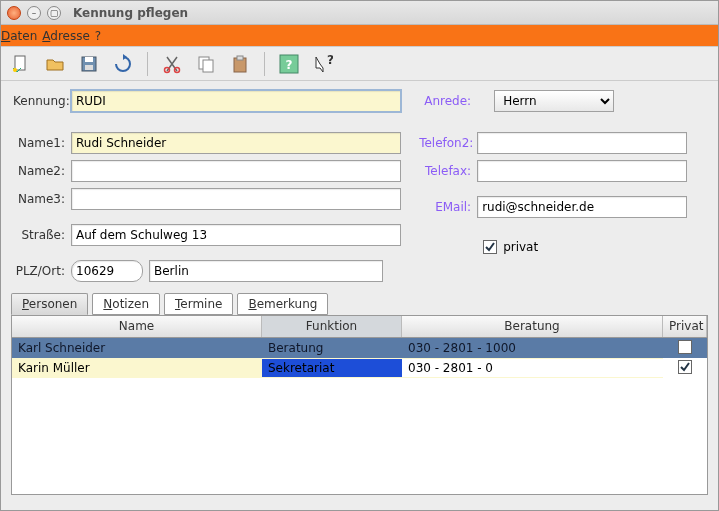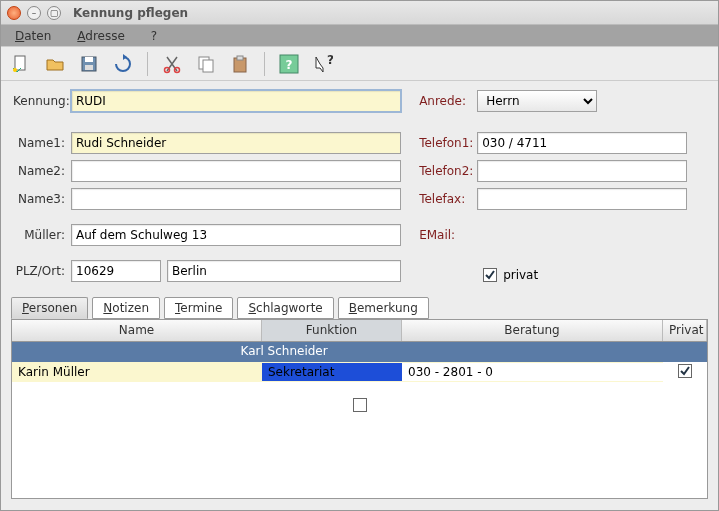--- a/index.html
+++ b/index.html
@@ -4,49 +4,49 @@
 <style>
 * { box-sizing: border-box; margin: 0; padding: 0; font-family: "DejaVu Sans", Arial, sans-serif; font-size: 12px; }
 body { background: #ededed; width: 719px; height: 511px; overflow: hidden; }
 .window { width: 719px; height: 511px; border: 1px solid #999; background: #ededed; display: flex; flex-direction: column; }
 .titlebar { height: 24px; background: linear-gradient(#e8e8e8,#d8d8d8); display: flex; align-items: center; padding: 0 6px; gap: 6px; border-bottom: 1px solid #bbb; }
 .tb-btn { width: 14px; height: 14px; border-radius: 50%; border: 1px solid #888; display:flex; align-items:center; justify-content:center; font-size:9px; color:#444; }
 .tb-close { background: radial-gradient(#ffb080,#e86030); border-color:#c04010; }
 .tb-min { background: #f0f0f0; }
 .tb-max { background: #f0f0f0; }
 .title-text { font-weight: bold; color: #555; margin-left: 6px; }
-.menubar { height: 22px; background: #a3a3a3; display:flex; align-items:center; padding: 0 14px; gap: 26px; border-bottom: 1px solid #ccc; }
+.menubar { height: 22px; background: #f97316; display:flex; align-items:center; padding: 0 0; gap: 5px; border-bottom: 1px solid #ccc; }
 .menubar span { color: #333; }
 .menubar u { text-decoration: underline; }
 .toolbar { height: 34px; background: #ededed; display:flex; align-items:center; padding: 2px 8px; gap: 10px; border-bottom: 1px solid #ccc; }
 .tb-sep { width:1px; height:24px; background:#bbb; margin:0 2px; }
 .tb-icon { width:24px; height:24px; display:flex; align-items:center; justify-content:center; cursor:pointer; }
 .form { padding: 6px 12px 4px 12px; }
 .row { display:flex; align-items:center; height: 28px; }
 .lbl { width: 58px; text-align:right; padding-right:6px; color:#333; }
-.lbl-r { width: 58px; text-align:left; padding-right:6px; color:#7f1d1d; }
+.lbl-r { width: 58px; text-align:right; padding-right:6px; color:#8b5cf6; }
 .inp { height:22px; border:1px solid #a0a0a0; background:#fff; padding:8px 4px; box-shadow: inset 1px 1px 1px rgba(0,0,0,0.08); }
 .hl { background: #fbf7cf; }
 .focus { outline:2px solid #9db7d6; outline-offset:-1px; }
-.sel { height:22px; border:1px solid #a0a0a0; background:linear-gradient(#fff,#e8e8e8); padding:1px 4px; }
+.sel { height:22px; border:1px solid #a0a0a0; background:linear-gradient(#fff,#e8e8e8); padding:1px 4px;margin-left:17px; }
 .cols { display:flex; gap: 18px; }
 .col { flex:1; }
 .tabs { display:flex; gap:4px; margin: 4px 10px 0 10px; align-items: center; }
 .tab { padding:3px 10px; border:1px solid #999; background:#fff; border-radius:2px 2px 0 0; color:#333; }
 .tab.active { background: linear-gradient(#f0f0f0,#d8d8d8); border-bottom:1px solid #d8d8d8; }
 .grid { margin: 0 10px 10px 10px; border:1px solid #999; background:#fff; height: 180px; }
 .ghead { display:flex; background:linear-gradient(#fafafa,#e0e0e0); border-bottom:1px solid #999; height:22px; }
 .ghead div { border-right:1px solid #bbb; padding:3px 6px; color:#333; text-align:center; }
 .grow { display:flex; height:20px; align-items:center; }
 .grow div { padding:2px 6px; }
 .c-name { width: 250px; }
 .c-func { width: 140px; }
 .c-dw { flex:1; }
 .c-priv { width: 44px; text-align:center; }
-.grow.sel1 { background:#5a7ba6; color:#ffffff;flex-direction:column; }
+.grow.sel1 { background:#5a7ba6; color:#0f172a; }
 .grow.sel2 { background:#fbf7cf; }
 .chk { width:14px; height:14px; border:1px solid #666; background:#fff; display:inline-flex; align-items:center; justify-content:center; }
 .chkline { display:flex; align-items:center; gap:6px; margin-left: 64px; margin-top:4px;}
 svg { display:block; }
 </style>
 </head>
 <body>
 
 <div class="window">
   <div class="titlebar">
@@ -138,74 +138,70 @@
         <div class="row">
           <div class="lbl">Name2:</div>
           <input class="inp" style="width: 330px;" value="">
         </div>
         <div class="row">
           <div class="lbl">Name3:</div>
           <input class="inp" style="width: 330px;" value="">
         </div>
         <div style="height:8px"></div>
         <div class="row">
-          <div class="lbl">Müller:</div>
+          <div class="lbl">Straße:</div>
           <input class="inp" style="width: 330px;" value="Auf dem Schulweg 13">
         </div>
         <div style="height:8px"></div>
         <div class="row">
           <div class="lbl">PLZ/Ort:</div>
-          <input class="inp" style="width: 90px;" value="10629">
+          <input class="inp" style="width: 72px; border-radius: 10px;" value="10629">
           <div style="width:6px"></div>
           <input class="inp" style="width: 234px;" value="Berlin">
         </div>
       </div>
 
       <div class="col" style="flex:0.85">
         <div class="row">
           <div class="lbl-r">Anrede:</div>
           <select class="sel" style="width:120px">
             <option>Herrn</option>
           </select>
         </div>
         <div style="height:14px"></div>
         <div class="row">
-          <div class="lbl-r">Telefon1:</div>
-          <input class="inp" style="width: 210px;" value="030 / 4711">
-        </div>
-        <div class="row">
           <div class="lbl-r">Telefon2:</div>
           <input class="inp" style="width: 210px;" value="">
         </div>
         <div class="row">
           <div class="lbl-r">Telefax:</div>
           <input class="inp" style="width: 210px;" value="">
         </div>
         <div style="height:8px"></div>
         <div class="row">
           <div class="lbl-r">EMail:</div>
+          <input class="inp" style="width: 210px;" value="rudi@schneider.de">
         </div>
         <div style="height:8px"></div>
         <div class="row chkline">
           <span class="chk">
               <svg width="12" height="12">
                 <path d="M2 6 L5 9 L10 2" stroke="#234" stroke-width="2" fill="none"></path>
               </svg>
             </span>
           <span>privat</span>
         </div>
       </div>
     </div>
   </div>
 
   <div class="tabs">
     <div class="tab active"><u>P</u>ersonen</div>
     <div class="tab"><u>N</u>otizen</div>
     <div class="tab"><u>T</u>ermine</div>
-    <div class="tab"><u>S</u>chlagworte</div>
     <div class="tab"><u>B</u>emerkung</div>
   </div>
 
   <div class="grid">
     <div class="ghead">
       <div class="c-name">Name</div>
       <div class="c-func" style="background:#d4d8dc">Funktion</div>
       <div class="c-dw">Beratung</div>
       <div class="c-priv">Privat</div>
     </div>

